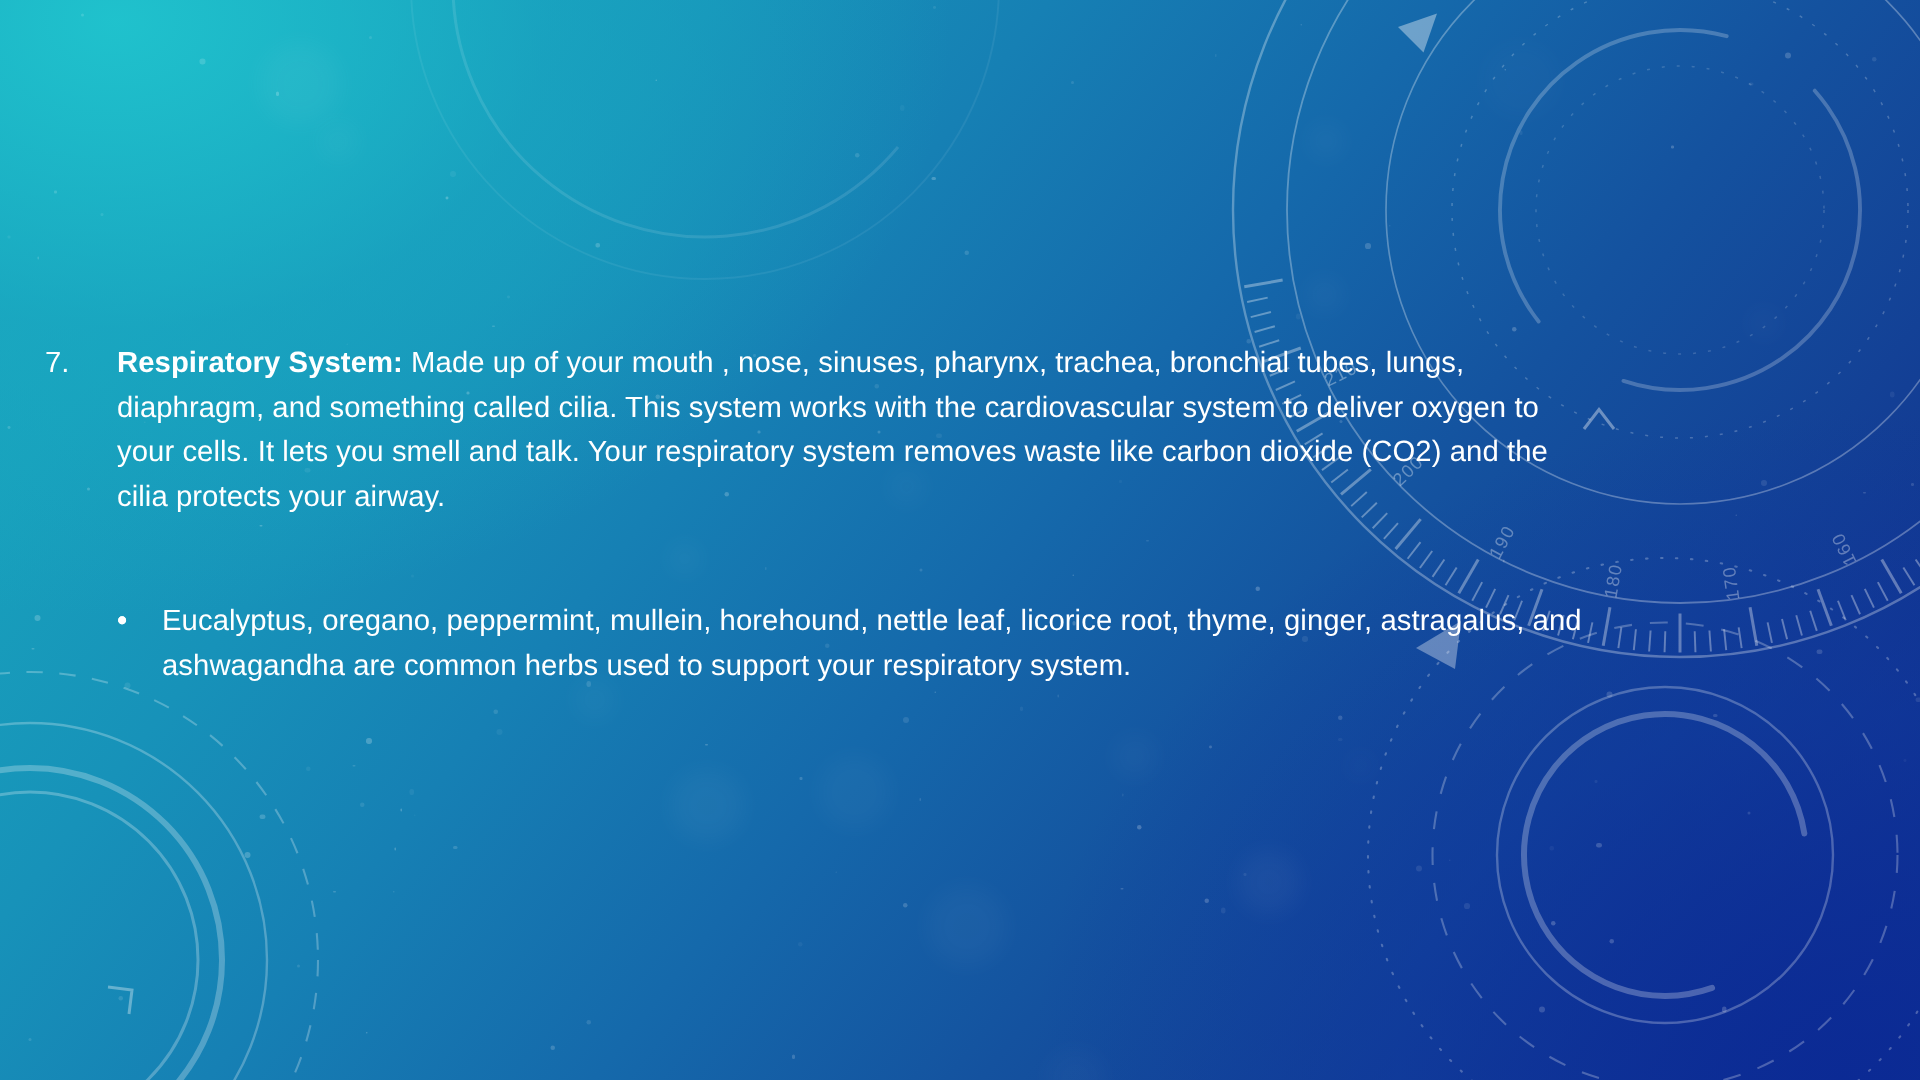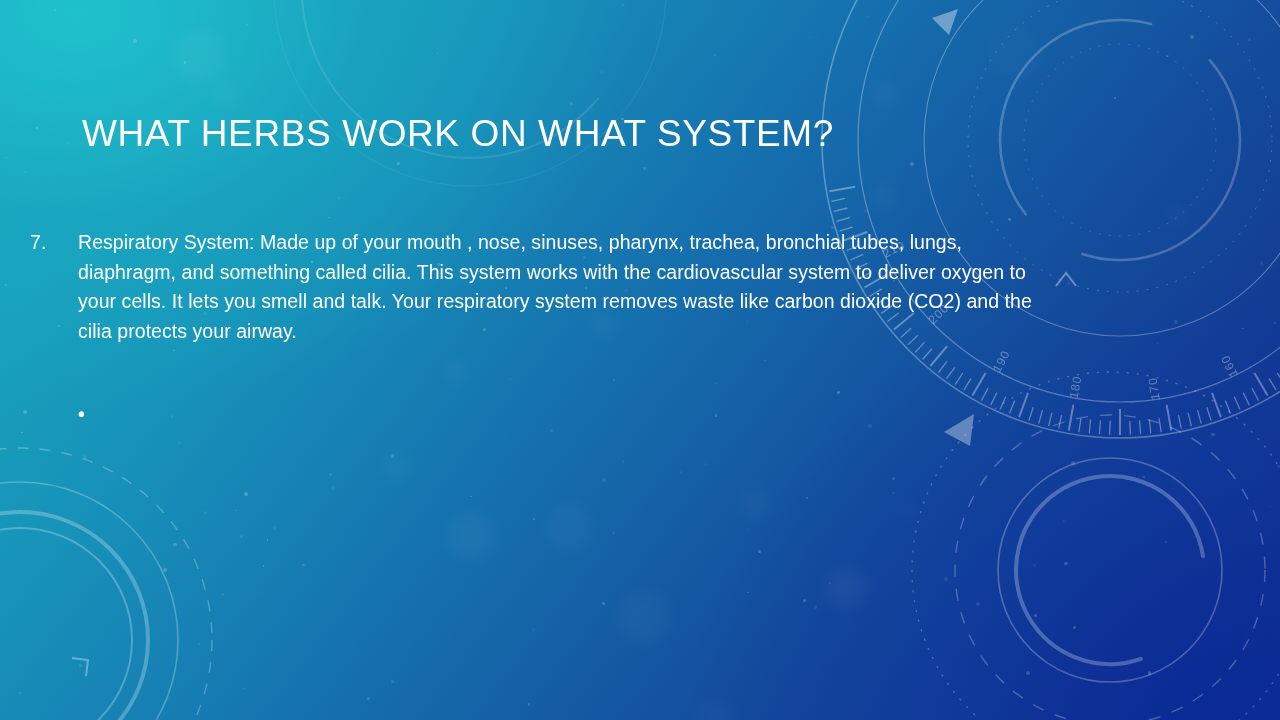--- a/index.html
+++ b/index.html
@@ -76,21 +76,21 @@
     color:#ffffff;
     letter-spacing:0.05px;
   }
   .numbered .marker {
     position:absolute;
     left:30px; top:0;
     font-size:19.5px;
     color:#ffffff;
   }
   .numbered .lead {
-    font-weight:400;
+    font-weight:700;
   }
 
   .bullets {
     margin-top:54px;
     padding-left:0;
   }
   .bullet {
     position:relative;
     padding-left:108px;
     font-size:19.5px;
@@ -397,33 +397,32 @@
         <span style="width: 47.9px; height: 47.9px; left: 545.5px; top: 504.1px; opacity: 0.053; filter: blur(7px);"></span>
         <span style="width: 21.3px; height: 21.3px; left: 1165.3px; top: 205px; opacity: 0.038; filter: blur(7px);"></span>
         <span style="width: 29.2px; height: 29.2px; left: 742px; top: 490.3px; opacity: 0.051; filter: blur(7px);"></span>
         <span style="width: 54.7px; height: 54.7px; left: 172.7px; top: 28.6px; opacity: 0.069; filter: blur(7px);"></span>
         <span style="width: 39.9px; height: 39.9px; left: 697.4px; top: 699.2px; opacity: 0.042; filter: blur(7px);"></span>
         <span style="width: 25.4px; height: 25.4px; left: 591.5px; top: 311.9px; opacity: 0.047; filter: blur(7px);"></span>
         <span style="width: 20.8px; height: 20.8px; left: 446.1px; top: 362.4px; opacity: 0.062; filter: blur(7px);"></span>
       </div>
   </div>
 
-  <h1 class="title">WHAT HERBS WORK ON WHAT SYSTEM?</h1>
 
   <div class="body">
 
     <div class="numbered">
       <span class="marker">7.</span><span class="lead">Respiratory System:</span><span>  Made up of your mouth , nose, sinuses, pharynx, trachea, bronchial tubes, lungs,  diaphragm, and something called cilia.  This system works with the cardiovascular system to deliver oxygen to your cells.  It lets you smell and talk. Your respiratory system removes waste like carbon dioxide (CO2) and the cilia protects your airway.</span>
     </div>
 
     <div class="bullets">
 
       <div class="bullet">
         <span class="dot">•</span>
       </div>
 
       <div class="bullet">
-        <span class="dot">•</span>
+        <span class="dot">•</span><span>Eucalyptus, oregano, peppermint, mullein, horehound, nettle leaf, licorice root, thyme, ginger, astragalus, and ashwagandha are common herbs used to support your respiratory system.</span>
       </div>
 
     </div>
   </div>
 </div>
 
 </body></html>

